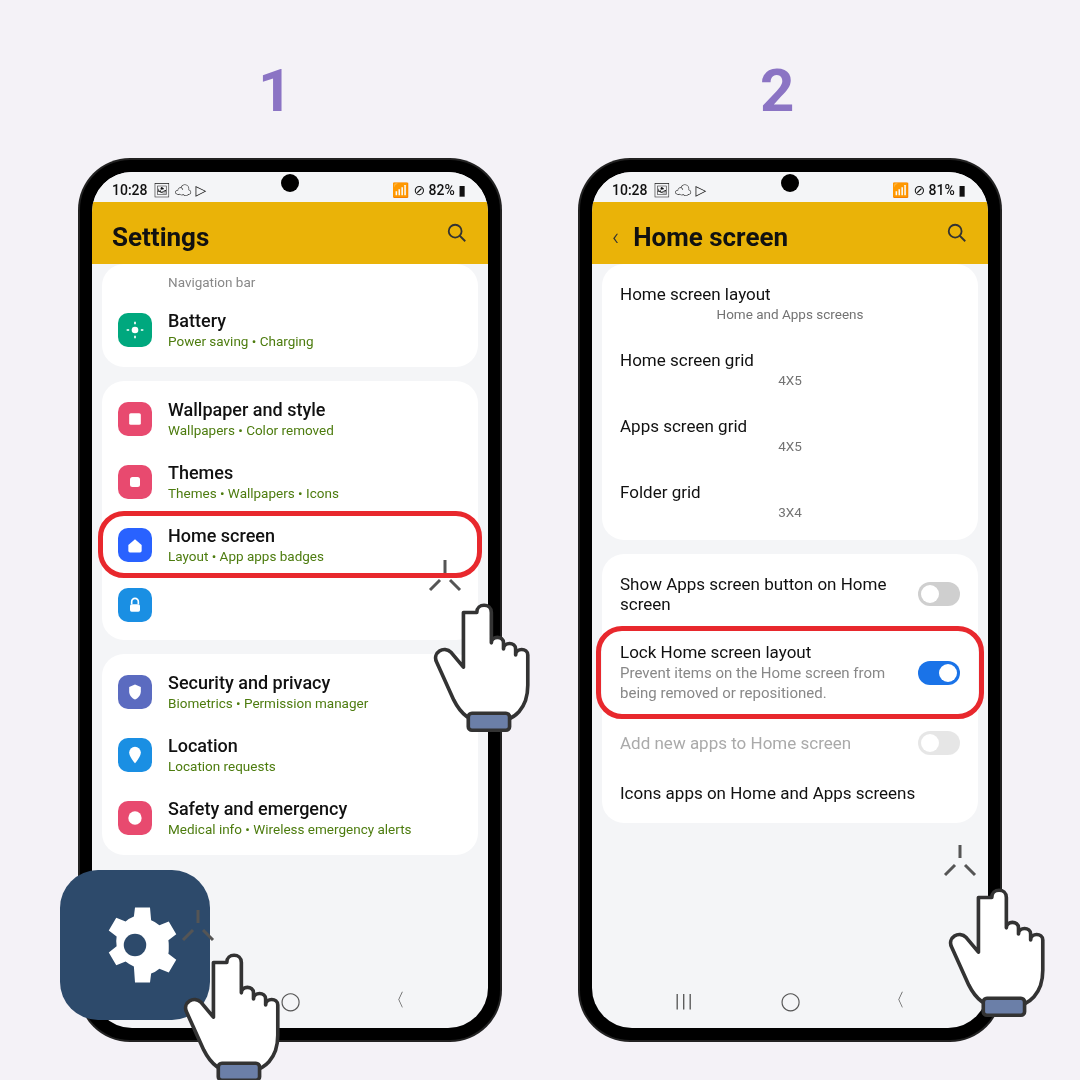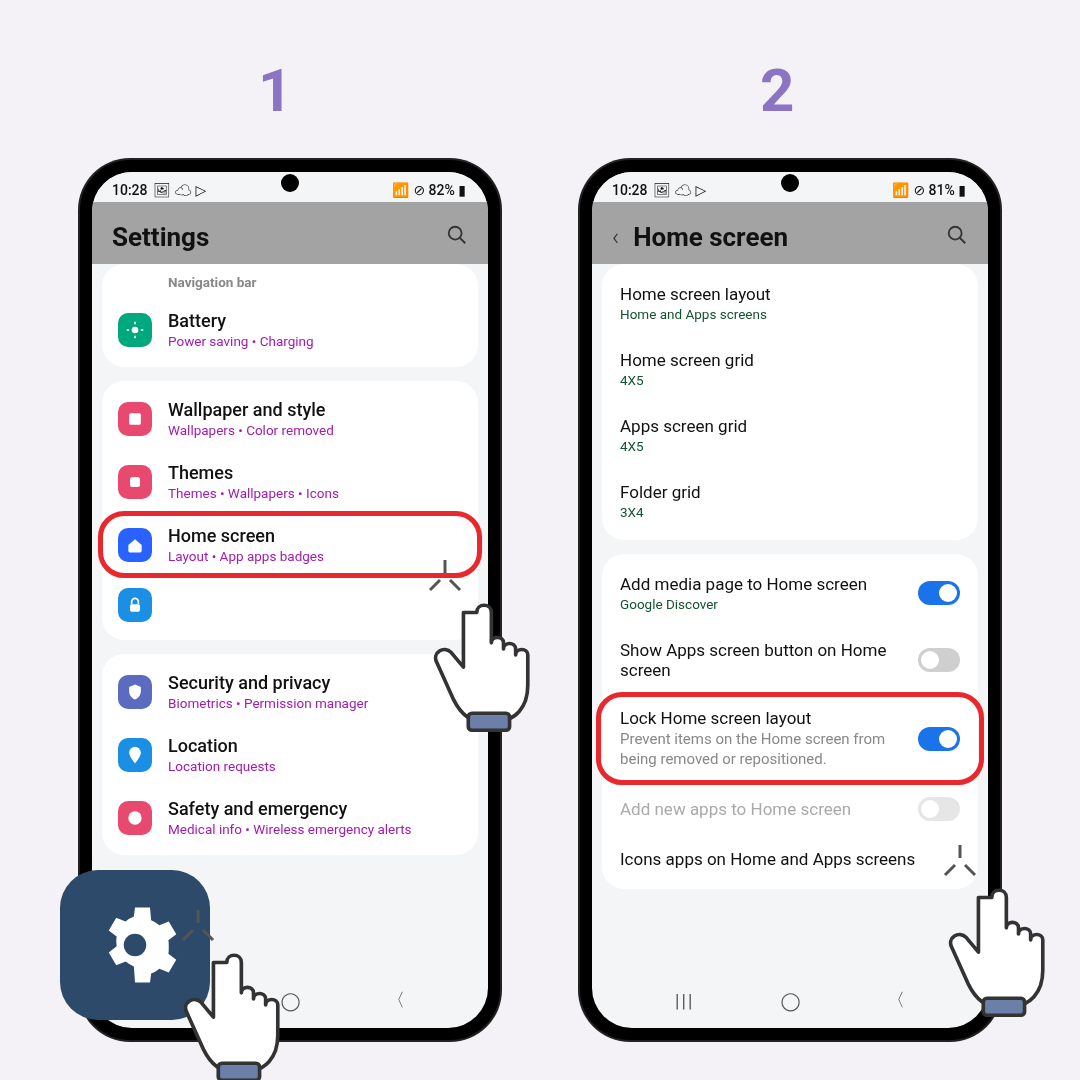--- a/index.html
+++ b/index.html
@@ -63,24 +63,24 @@
     padding: 10px 20px 4px 20px;
     font-size: 14px;
     font-weight: 500;
     color: #111;
     background: #f4f5f7;
   }
   .status-left span, .status-right span { margin-right: 2px; }
 
   .header {
     display: flex;
-    align-items: center;
+    align-items: flex-start;
     justify-content: space-between;
     padding: 20px 20px 12px 20px;
-    background: #a3a3a3;
+    background: #eab308;
   }
   .header .title {
     font-size: 26px;
     font-weight: 700;
     color: #111;
   }
   .header .title.with-back { display: flex; align-items: center; gap: 14px; }
   .back-chevron {
     font-size: 24px;
     color: #333;
@@ -119,25 +119,25 @@
     color: #fff;
   }
   .row .txt { flex: 1; min-width: 0; }
   .row .label {
     font-size: 18px;
     color: #111;
     font-weight: 500;
   }
   .row .sub {
     font-size: 13.5px;
-    color: #a21caf;
+    color: #4d7c0f;
     margin-top: 2px;
   }
   
-  .row.truncated-top .label { color:#888; font-size:13.5px; font-weight:700; padding-left:50px;}
+  .row.truncated-top .label { color:#888; font-size:13.5px; font-weight:400; padding-left:50px;}
   .row.truncated-top { padding-top:4px; padding-bottom:8px;}
 
   .ic-batt { background: #00a87e; }
   .ic-wall { background: #e84a6f; }
   .ic-theme{ background: #e84a6f; }
   .ic-home { background: #2962ff; }
   .ic-lock { background: #1a8fe3; }
   .ic-sec  { background: #5b6bc0; border-radius:50%; }
   .ic-loc  { background: #1a8fe3; }
   .ic-safe { background: #e84a6f; }
@@ -174,21 +174,21 @@
 
   .row2 {
     display: flex;
     align-items: center;
     justify-content: space-between;
     padding: 14px 18px;
     gap: 14px;
   }
   .row2 .txt2 { flex: 1; }
   .row2 .label2 { font-size: 17px; color: #111; }
-  .row2 .sub2 { font-size: 13.5px; color: #14532d; margin-top: 2px; }
+  .row2 .sub2 { font-size: 13.5px; color: #737373; margin-top: 2px; text-align: center; }
   .row2 .desc { font-size: 15px; color: #888; margin-top: 2px; line-height:1.3;}
   .row2.disabled .label2 { color: #aaa; }
 
   .navbar {
     position: absolute;
     bottom: 6px;
     left: 0;
     right: 0;
     display: flex;
     justify-content: space-around;
@@ -416,29 +416,20 @@
         </div>
         <div class="row2">
           <div class="txt2">
             <div class="label2">Folder grid</div>
             <div class="sub2">3X4</div>
           </div>
         </div>
       </div>
 
       <div class="card">
-        <div class="row2">
-          <div class="txt2">
-            <div class="label2">Add media page to Home screen</div>
-            <div class="sub2">Google Discover</div>
-          </div>
-          <div class="toggle on">
-              <div class="knob"></div>
-            </div>
-        </div>
         <div class="row2">
           <div class="txt2">
             <div class="label2">Show Apps screen button on Home screen</div>
           </div>
           <div class="toggle off">
               <div class="knob"></div>
             </div>
         </div>
         <div class="row2" style="position:relative;">
           <div class="highlight-red" style="left:-6px; right:-6px; top:-2px; bottom:-2px;"></div>

